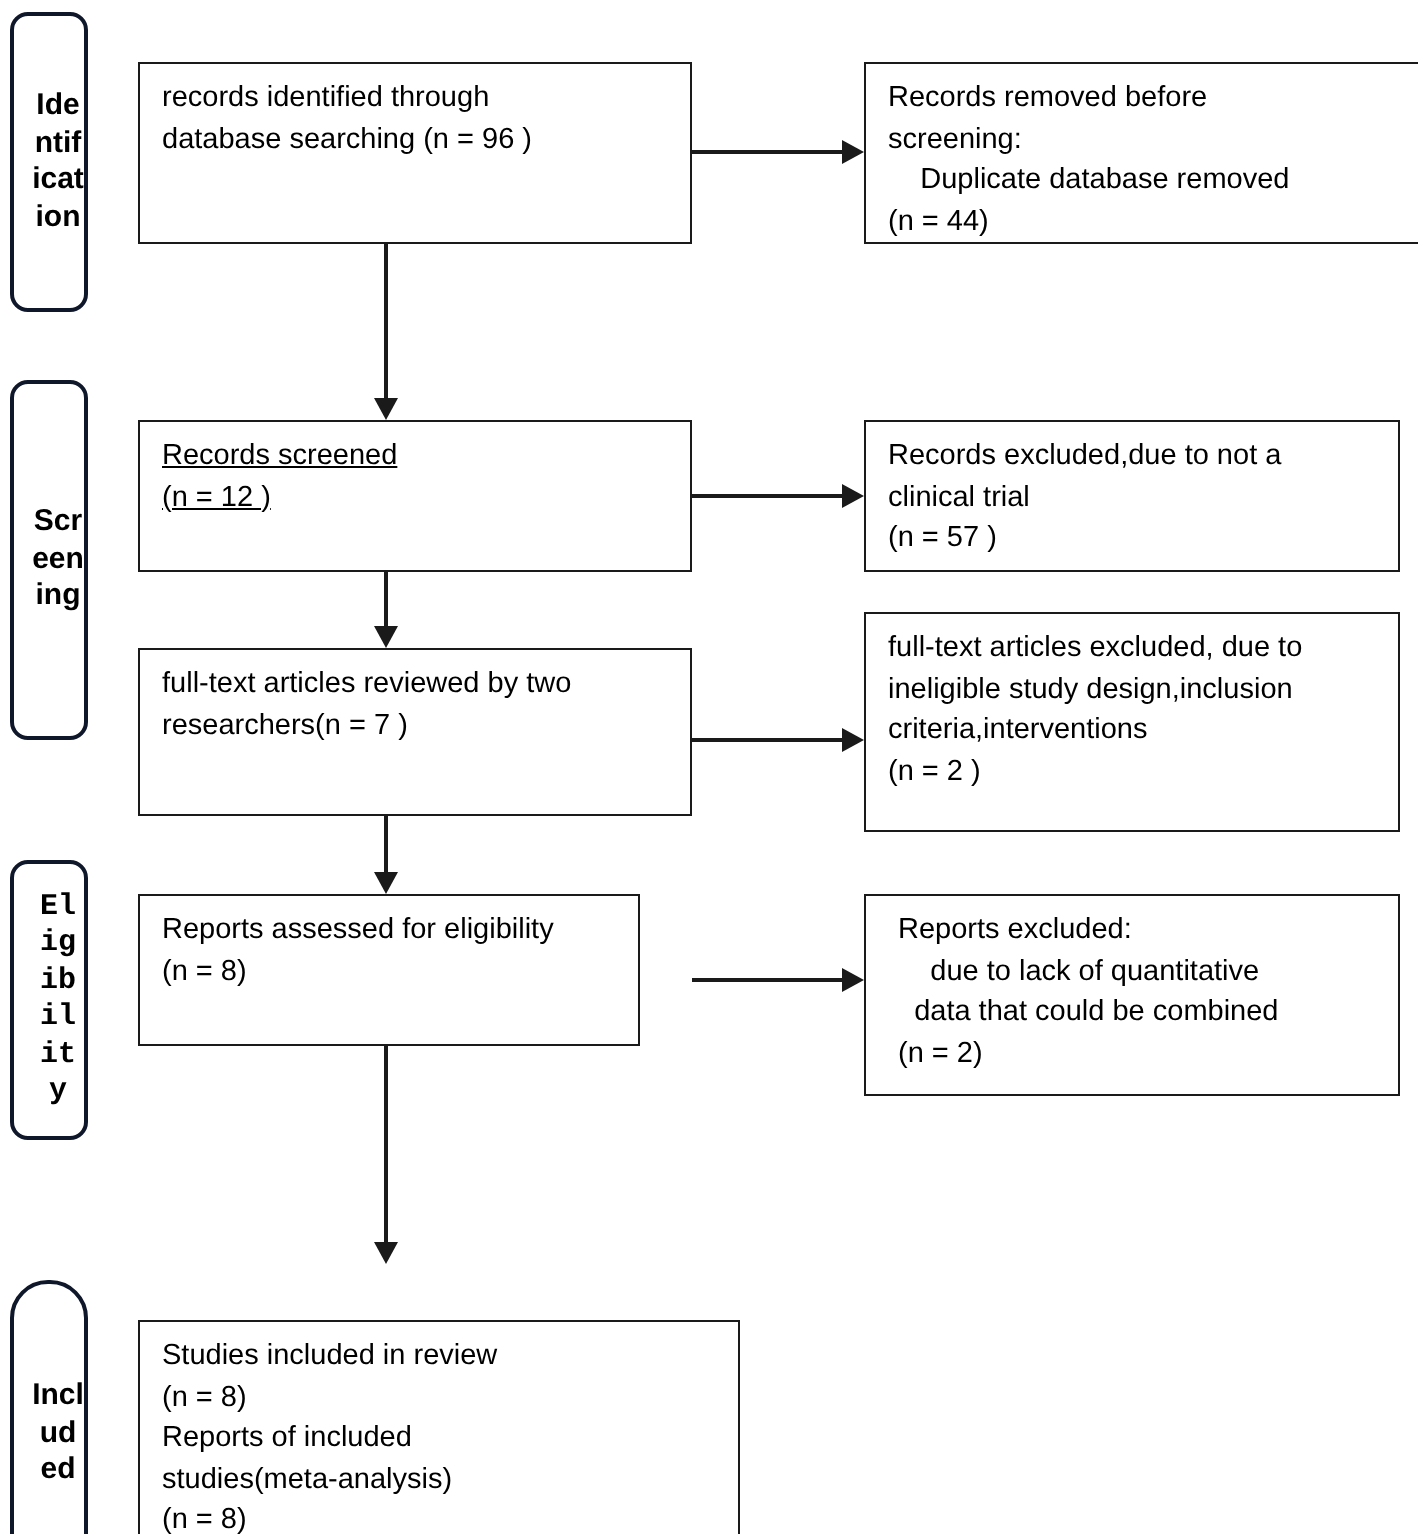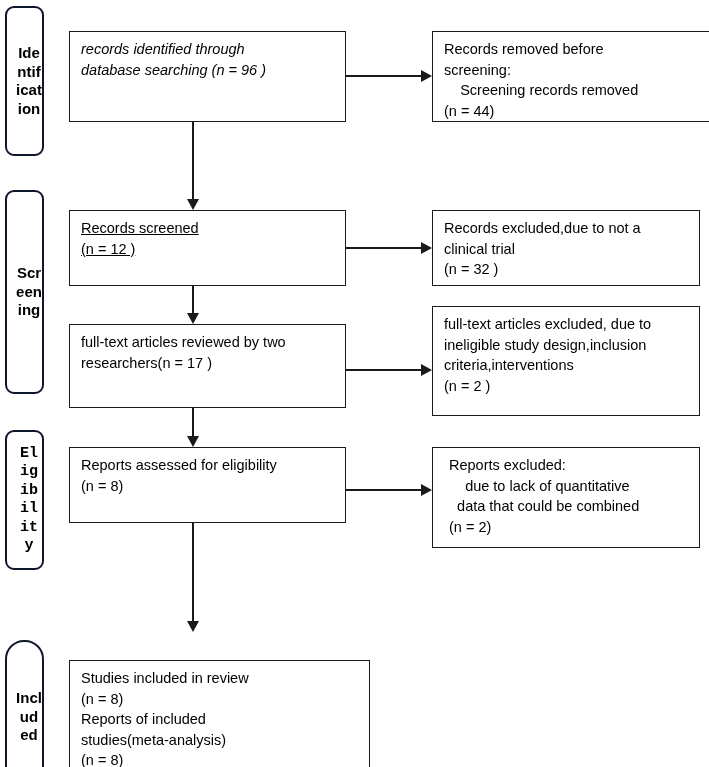--- a/index.html
+++ b/index.html
@@ -67,71 +67,71 @@
 </style>
 </head>
 <body>
 
 <div id="diagram">
 
   <div class="stage-label" style="left:5px;top:6px;width:39px;height:150px;">
     <span class="stage-text">Identification</span>
   </div>
 
-  <div class="stage-label" style="left:5px;top:190px;width:39px;height:204px;">
+  <div class="stage-label" style="left:5px;top:190px;width:39px;height:180px;">
     <span class="stage-text">Screening</span>
   </div>
 
   <div class="stage-label" style="left:5px;top:430px;width:39px;height:140px;font-family:Liberation Mono, monospace;">
     <span class="stage-text">Eligibility</span>
   </div>
 
   <div class="stage-label" style="left:5px;top:640px;width:39px;height:154px;border-radius:19px;">
     <span class="stage-text">Included</span>
   </div>
 
-  <div class="flow-box" style="left:69px;top:31px;width:277px;height:91px;font-style:italic;">
+  <div class="flow-box" style="left:69px;top:31px;width:277px;height:91px;">
     <div class="box-text">records identified through
 database searching (n = 96 )</div>
   </div>
 
   <div class="flow-box" style="left:69px;top:210px;width:277px;height:76px;text-decoration:underline;">
     <div class="box-text">Records screened
 (n = 12 )</div>
   </div>
 
   <div class="flow-box" style="left:69px;top:324px;width:277px;height:84px;">
     <div class="box-text">full-text articles reviewed by two
-researchers(n = 17 )</div>
+researchers(n = 7 )</div>
   </div>
 
-  <div class="flow-box" style="left:69px;top:447px;width:277px;height:76px;">
+  <div class="flow-box" style="left:69px;top:447px;width:251px;height:76px;">
     <div class="box-text">Reports assessed for eligibility
 (n = 8)</div>
   </div>
 
   <div class="flow-box" style="left:69px;top:660px;width:301px;height:128px;">
     <div class="box-text">Studies included in review
 (n = 8)
 Reports of included
 studies(meta-analysis)
 (n = 8)</div>
   </div>
 
   <div class="flow-box" style="left:432px;top:31px;width:321px;height:91px;">
     <div class="box-text"><span>Records removed </span><span class="italic-seg">before
 screening</span><span>:</span>
-<span>    Screening records removed</span>
+<span>    Duplicate database removed</span>
 <span>(n = 44)</span></div>
   </div>
 
   <div class="flow-box" style="left:432px;top:210px;width:268px;height:76px;">
     <div class="box-text">Records excluded,due to not a
 clinical trial
-(n = 32 )</div>
+(n = 57 )</div>
   </div>
 
   <div class="flow-box" style="left:432px;top:306px;width:268px;height:110px;">
     <div class="box-text">full-text articles excluded, due to
 ineligible study design,inclusion
 criteria,interventions
 (n = 2 )</div>
   </div>
 
   <div class="flow-box" style="left:432px;top:447px;width:268px;height:101px;padding-left:16px;">

